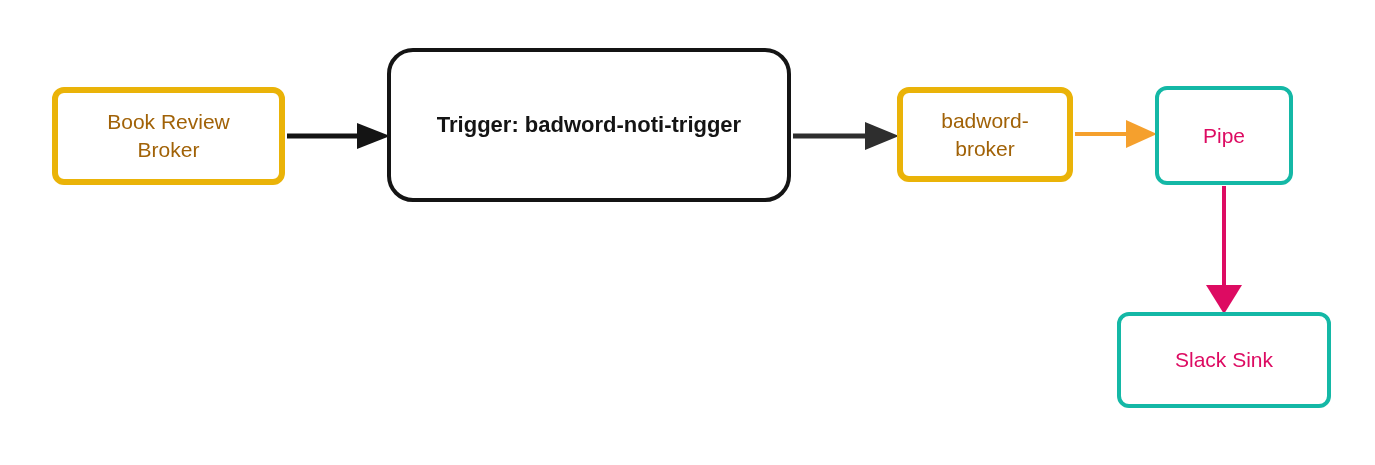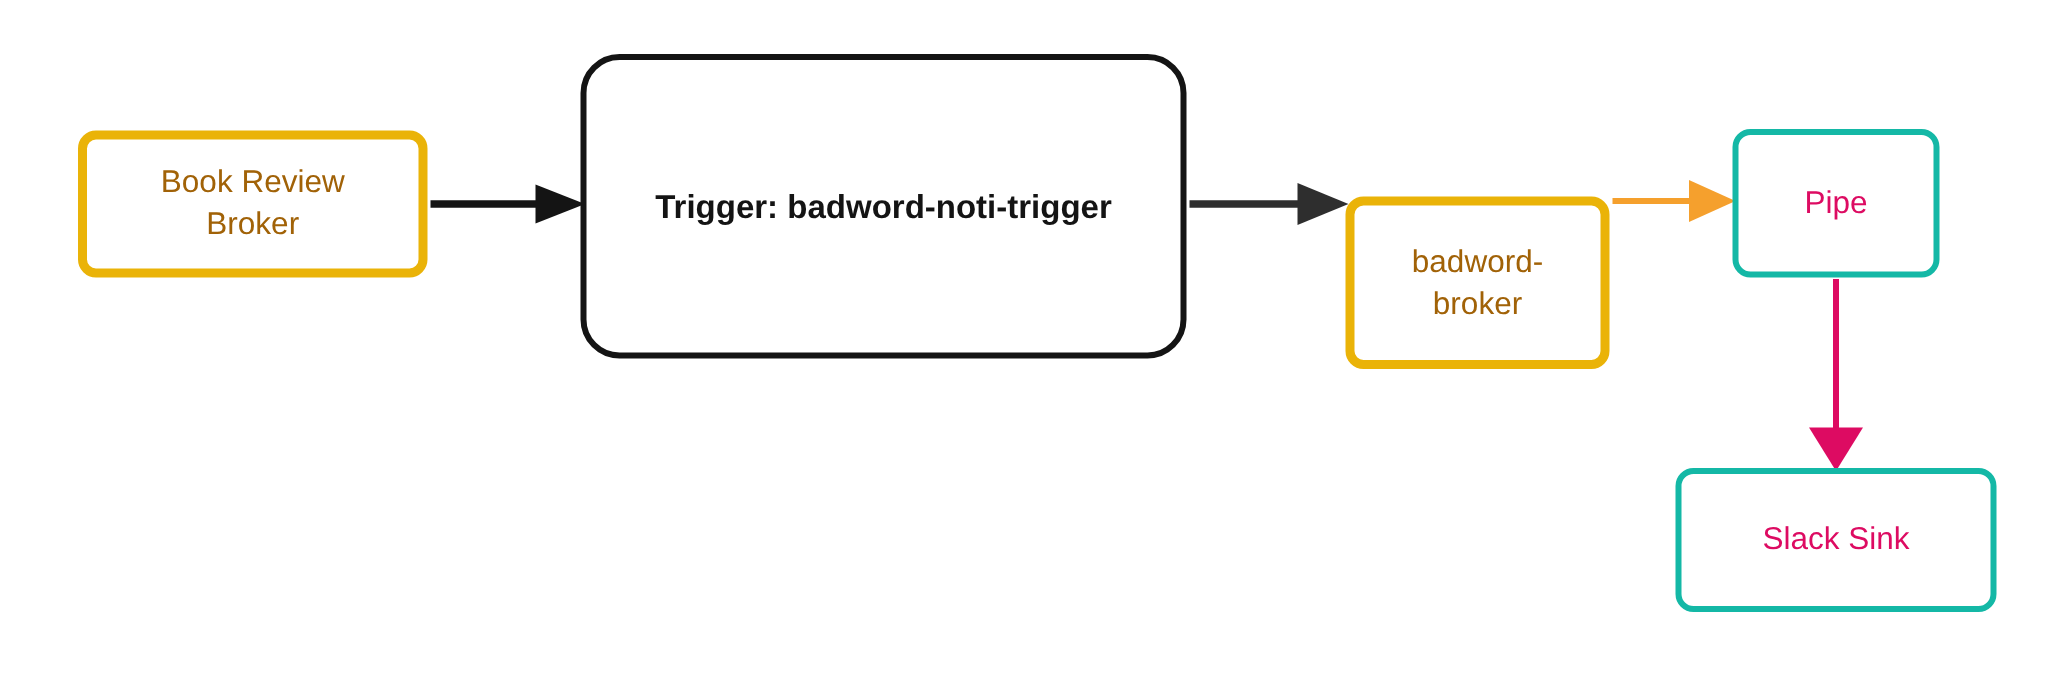--- a/index.html
+++ b/index.html
@@ -71,30 +71,29 @@
     font-weight: bold;
   }
   #node-book-review-broker {
     left: 52px;
     top: 87px;
     width: 233px;
     height: 98px;
   }
   #node-trigger {
     left: 387px;
-    top: 36px;
+    top: 48px;
     width: 404px;
-    height: 203px;
+    height: 154px;
   }
   #node-badword-broker {
     left: 897px;
     top: 87px;
     width: 176px;
-    height: 115px;
-    margin-top: 44px;
+    height: 95px;
   }
   #node-pipe {
     left: 1155px;
     top: 86px;
     width: 138px;
     height: 99px;
   }
   #node-slack-sink {
     left: 1117px;
     top: 312px;

